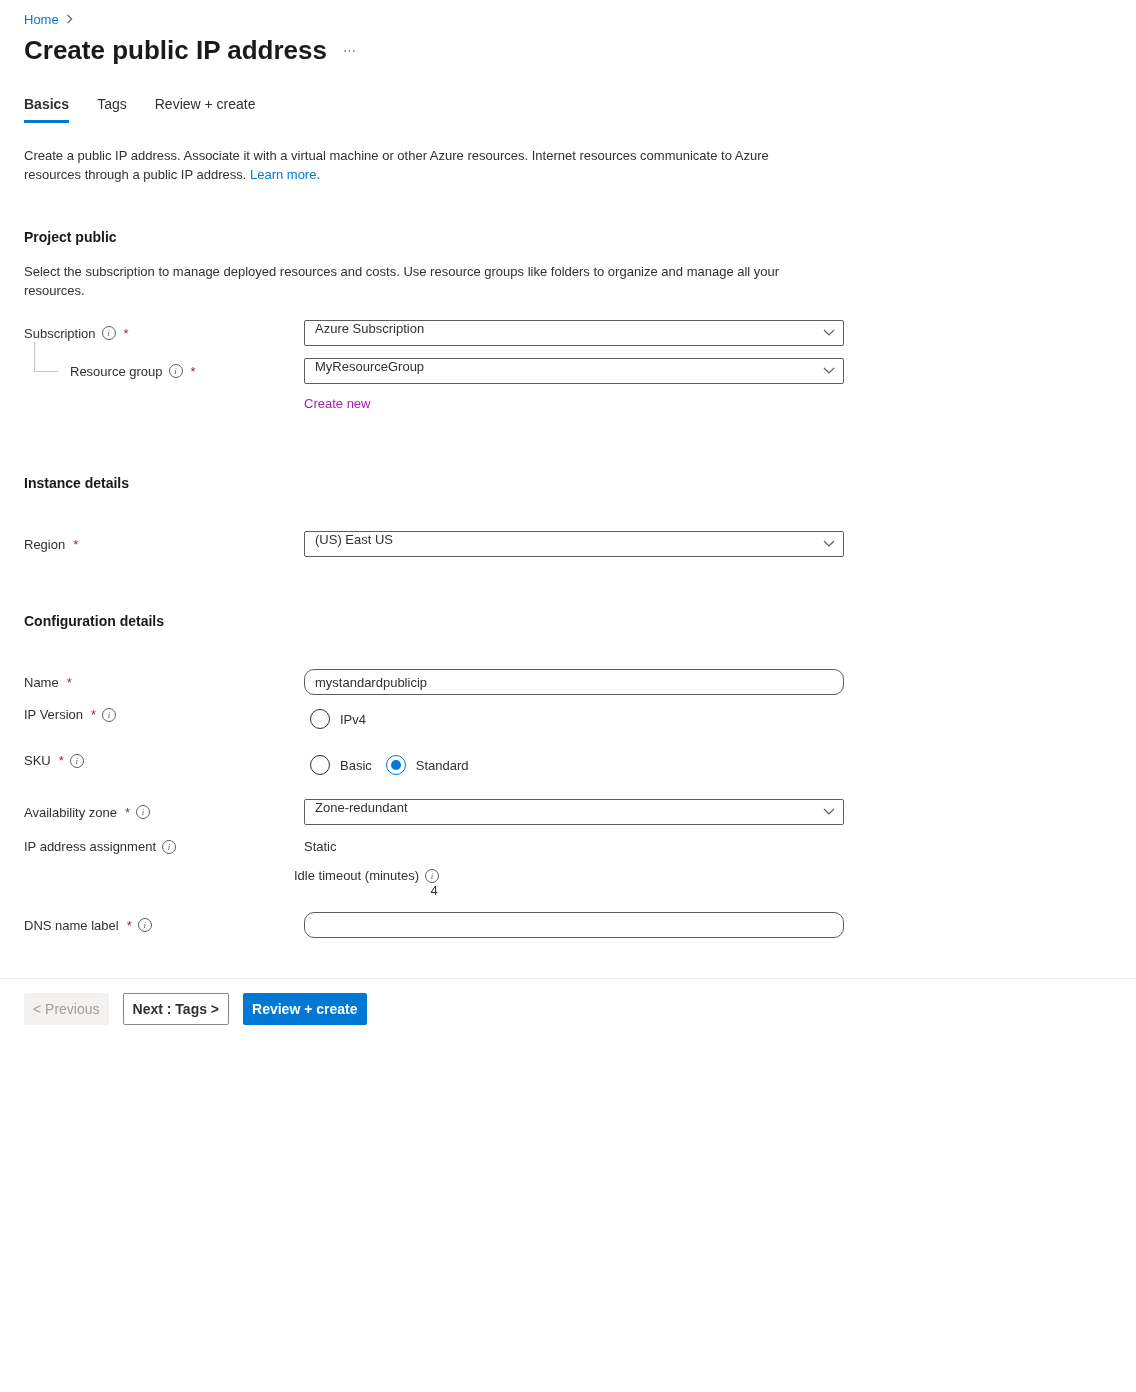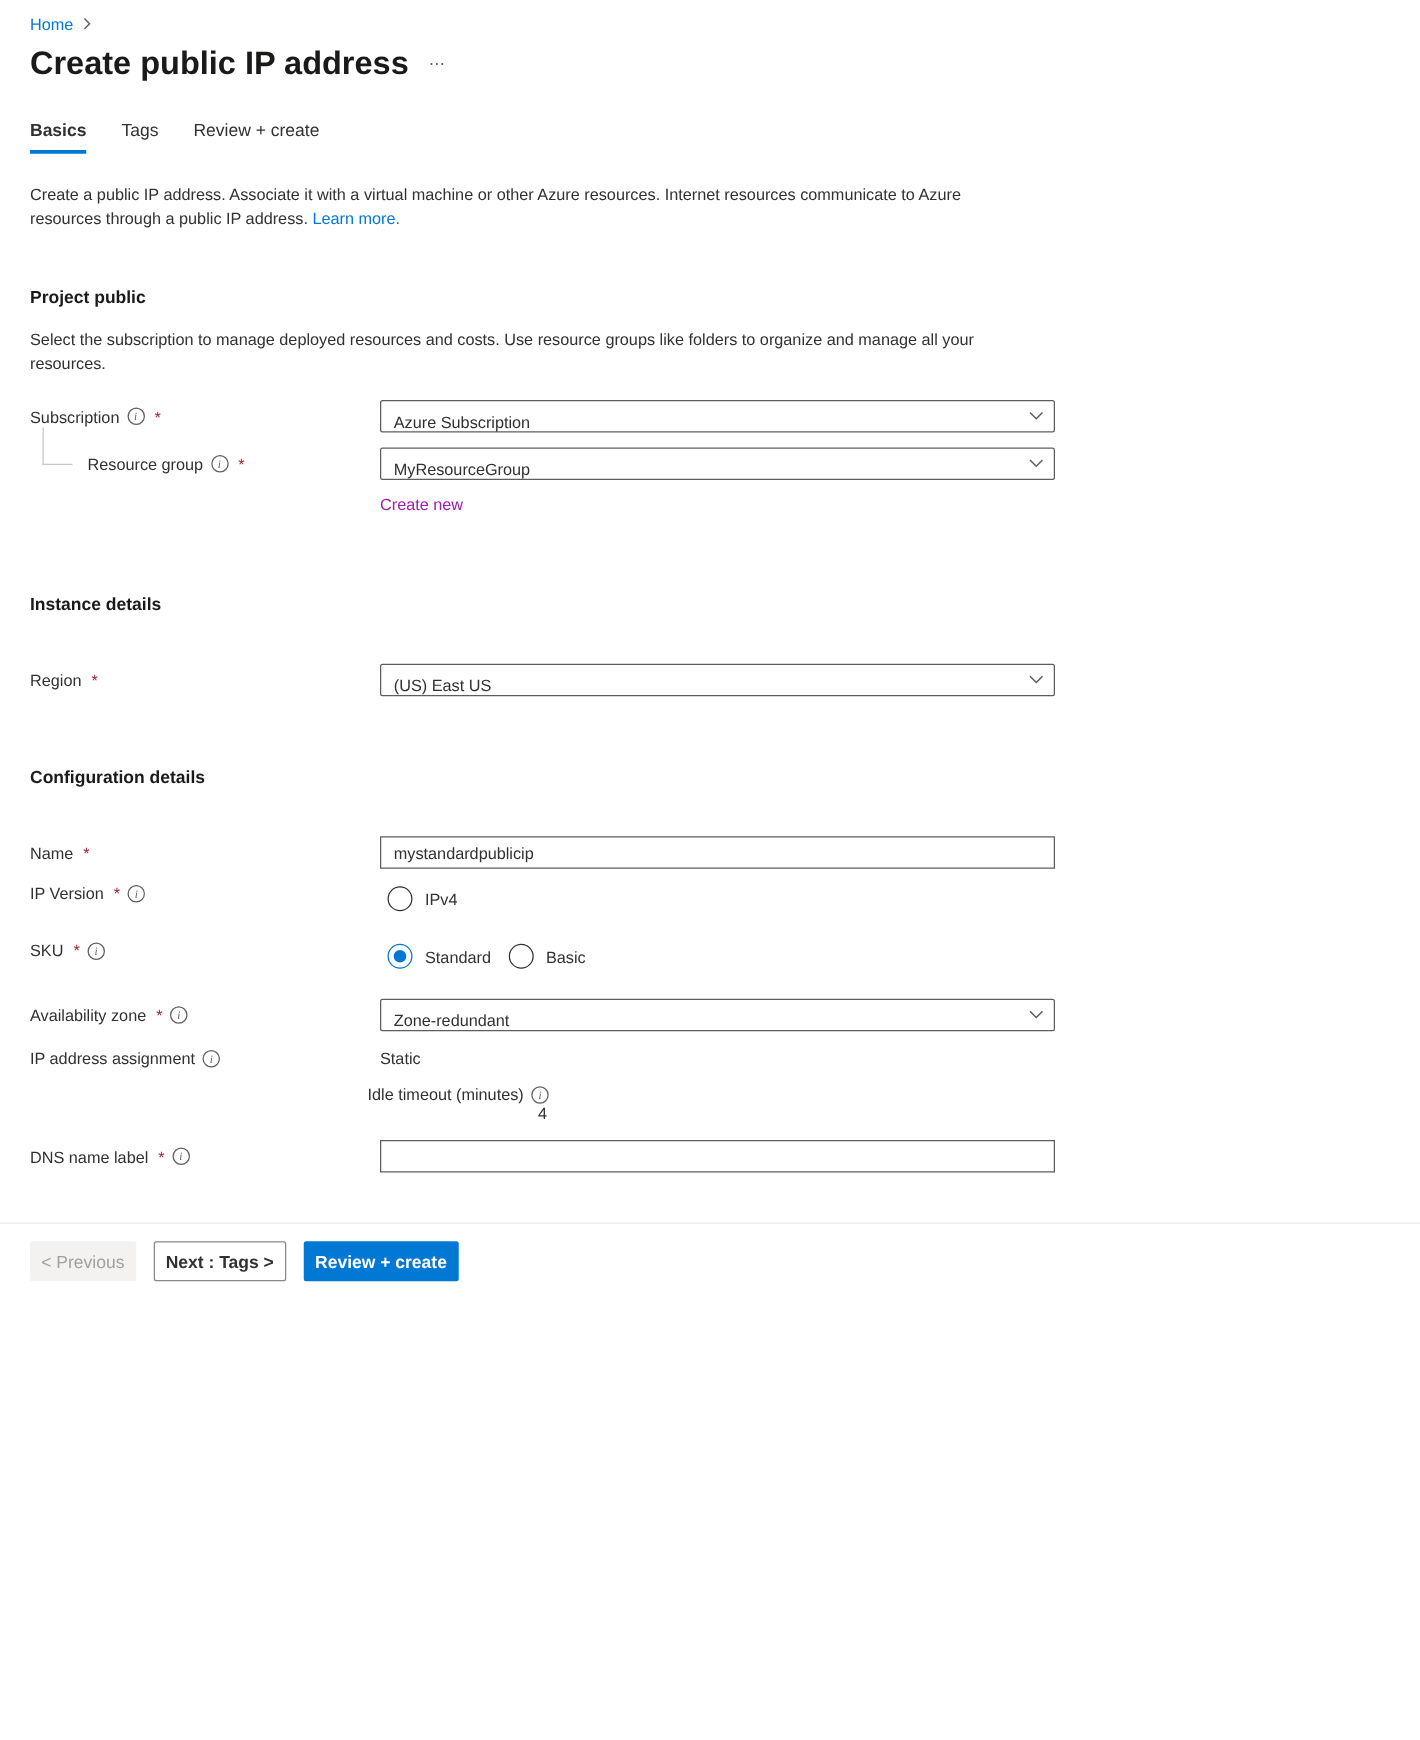--- a/index.html
+++ b/index.html
@@ -35,30 +35,30 @@
   }
   .req { color:#a4262c; margin-left:2px;}
   .info {
     display:inline-flex; width:14px; height:14px; border:1px solid #605e5c;
     border-radius:50%; align-items:center; justify-content:center;
     font-size:9px; font-style:italic; font-family: Georgia, serif; color:#605e5c; cursor:help;
   }
   .field-control { flex:1; min-width:0; }
   .select-box {
     position:relative; border:1px solid #605e5c; border-radius:2px;
-    height:26px; display:flex; align-items:flex-end; padding:0 28px 0 10px;
+    height:26px; display:flex; align-items:flex-start; padding:0 28px 0 10px;
     font-size:13px; background:#fff; cursor:pointer; width:100%;
   }
   .select-box .chevd {
     position:absolute; right:8px; top:50%; transform:translateY(-50%);
     width:12px; height:12px; display:flex; align-items:center; justify-content:center;
     color:#605e5c;
   }
   input.text-input {
-    width:100%; height:26px; border:1px solid #605e5c; border-radius:0;
+    width:100%; height:26px; border:1px solid #605e5c; border-radius:10px;
     padding:0 10px; font-size:13px; font-family:inherit; color:#323130;
   }
   .link { color:#a21caf; font-size:13px; text-decoration:none; cursor:pointer; display:inline-block;}
   .sublink-row { margin-left:280px; margin-top:4px; margin-bottom: 20px;}
   .radio-group { display:flex; flex-direction:row; gap:14px; padding-top:2px; padding-left:6px;}
   .radio-item { display:flex; align-items:center; gap:10px; cursor:pointer;}
   .radio-outer {
     width:20px; height:20px; border:1px solid #323130; border-radius:50%;
     display:flex; align-items:center; justify-content:center; background:#fff;
   }
@@ -206,30 +206,30 @@
     </div>
 
     <div class="field-row align-top" style="margin-bottom:24px;">
       <div class="field-label">
         <span>SKU</span>
         <span class="req">*</span>
         <span class="info">i</span>
       </div>
       <div class="field-control">
         <div class="radio-group">
+          <div class="radio-item">
+            <span class="radio-outer"></span>
+            <span>Basic</span>
+          </div>
           <div class="radio-item selected">
             <span class="radio-outer">
                 <span class="radio-inner"></span>
               </span>
             <span>Standard</span>
           </div>
-          <div class="radio-item">
-            <span class="radio-outer"></span>
-            <span>Basic</span>
-          </div>
         </div>
       </div>
     </div>
 
     <div class="field-row">
       <div class="field-label">
         <span>Availability zone</span>
         <span class="req">*</span>
         <span class="info">i</span>
       </div>

